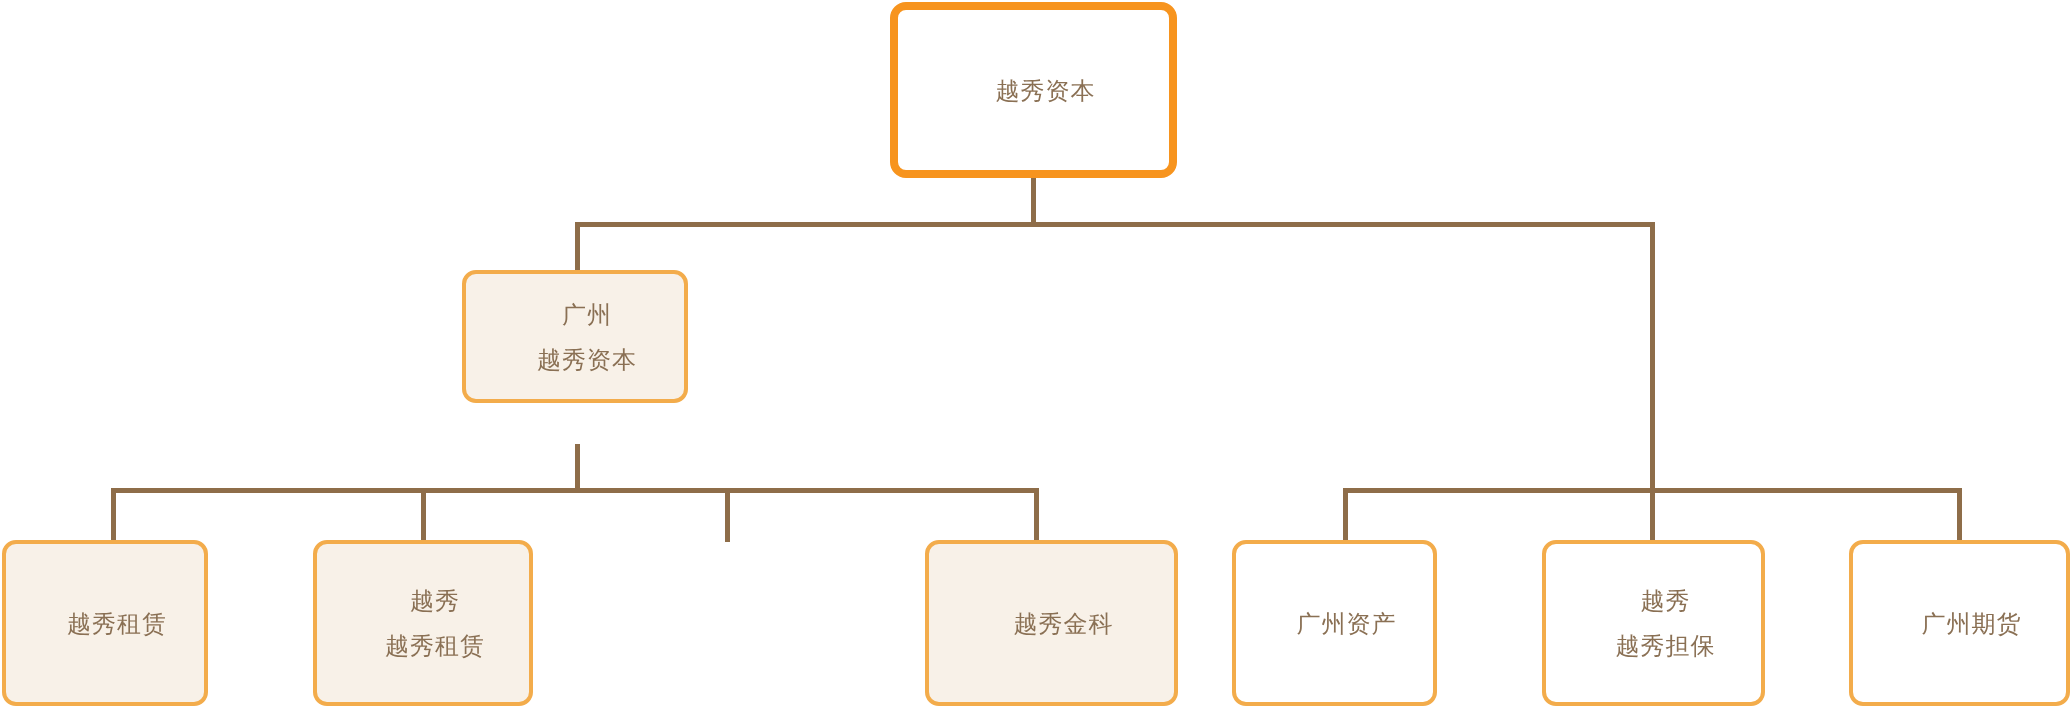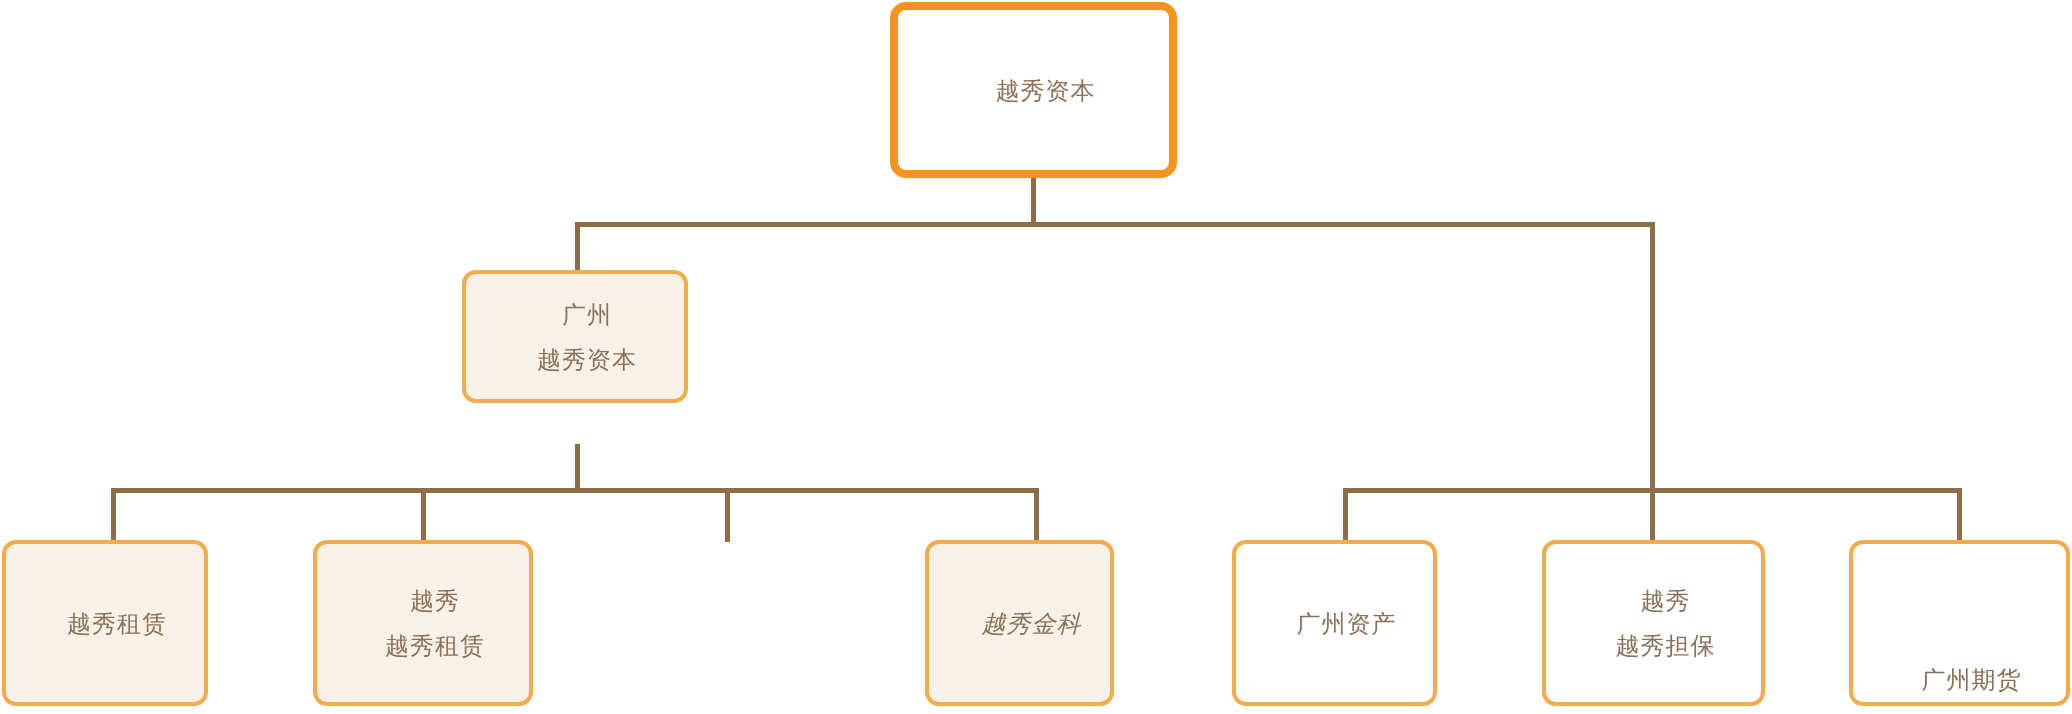--- a/index.html
+++ b/index.html
@@ -41,24 +41,24 @@
     left: 890px; top: 2px; width: 287px; height: 176px;
     background: var(--fill-white);
     border: 8px solid var(--root-border);
     border-radius: 16px;
   }
   .node-l2    { left: 462px;  top: 270px; width: 226px; height: 133px; }
   .leaf       { top: 540px; height: 166px; }
   .node-leaf1 { left: 2px;    width: 206px; }
   .node-leaf2 { left: 313px;  width: 220px; }
   .node-leaf3 { left: 615px;  width: 224px; }
-  .node-leaf4 { left: 925px;  width: 189px; font-style: italic; }
+  .node-leaf4 { left: 925px;  width: 253px; }
   .node-leaf5 { left: 1232px; width: 205px; background: var(--fill-white); }
   .node-leaf6 { left: 1542px; width: 223px; background: var(--fill-white); }
-  .node-leaf7 { left: 1849px; width: 221px; background: var(--fill-white); justify-content: flex-end; }
+  .node-leaf7 { left: 1849px; width: 221px; background: var(--fill-white); }
   .conn { position: absolute; background: var(--connector); }
   .c-root-drop   { left: 1031px; top: 178px; width: 5px;    height: 49px; }
   .c-rail1       { left: 575px;  top: 222px; width: 1080px; height: 5px; }
   .c-l2-drop     { left: 575px;  top: 222px; width: 5px;    height: 50px; }
   .c-right-drop  { left: 1650px; top: 222px; width: 5px;    height: 320px; }
   .c-l2-out      { left: 575px;  top: 444px; width: 5px;    height: 48px; }
   .c-rail2-left  { left: 111px;  top: 488px; width: 928px;  height: 5px; }
   .c-rail2-right { left: 1343px; top: 488px; width: 619px;  height: 5px; }
   .c-drop-leaf1  { left: 111px;  top: 488px; width: 5px;    height: 54px; }
   .c-drop-leaf2  { left: 421px;  top: 488px; width: 5px;    height: 54px; }

